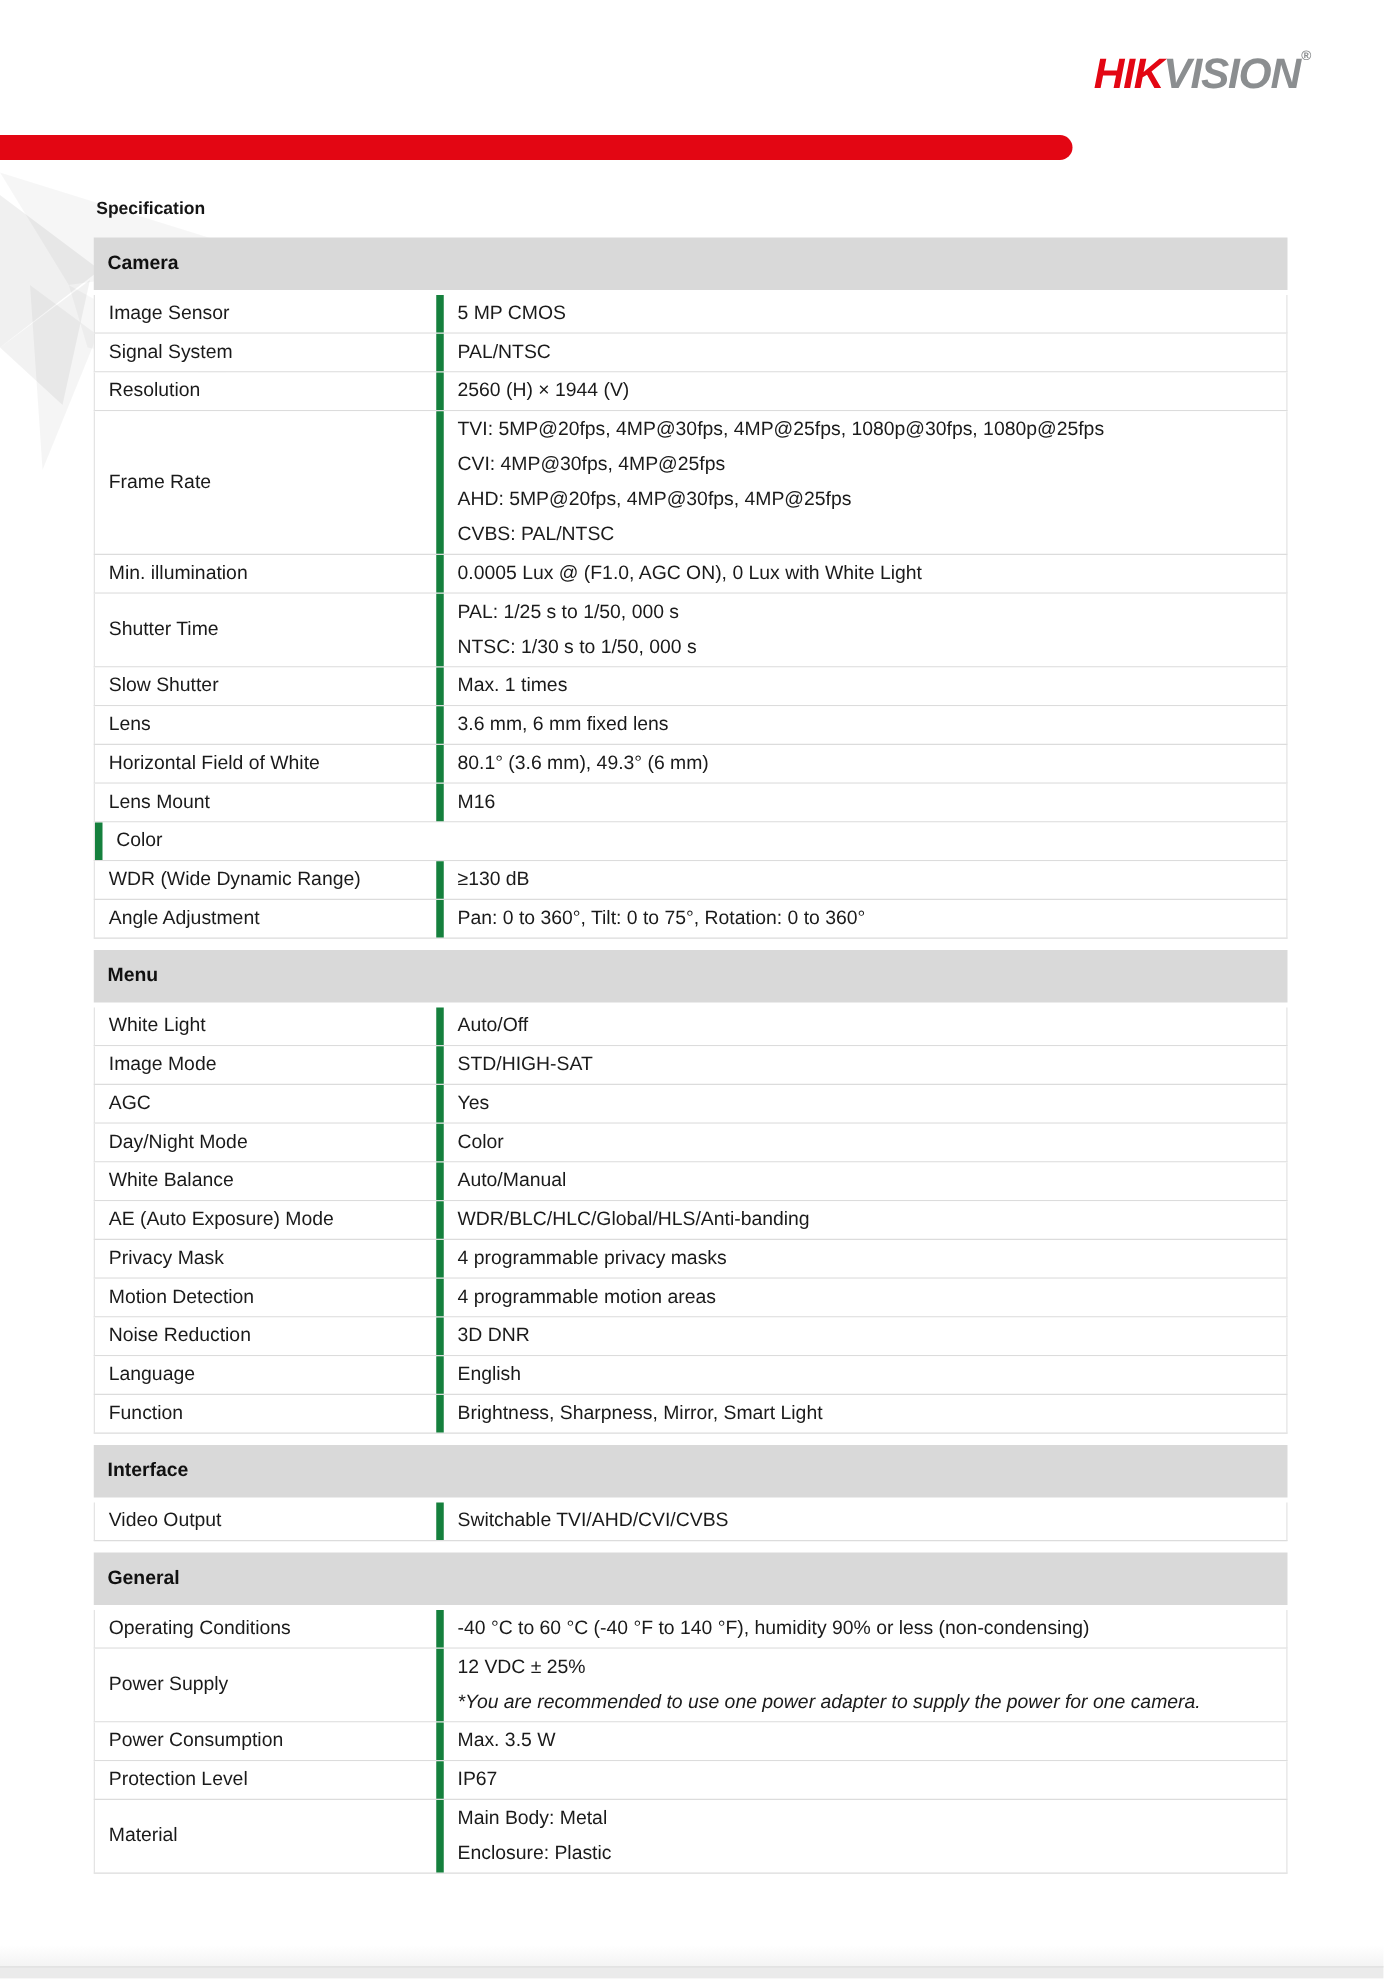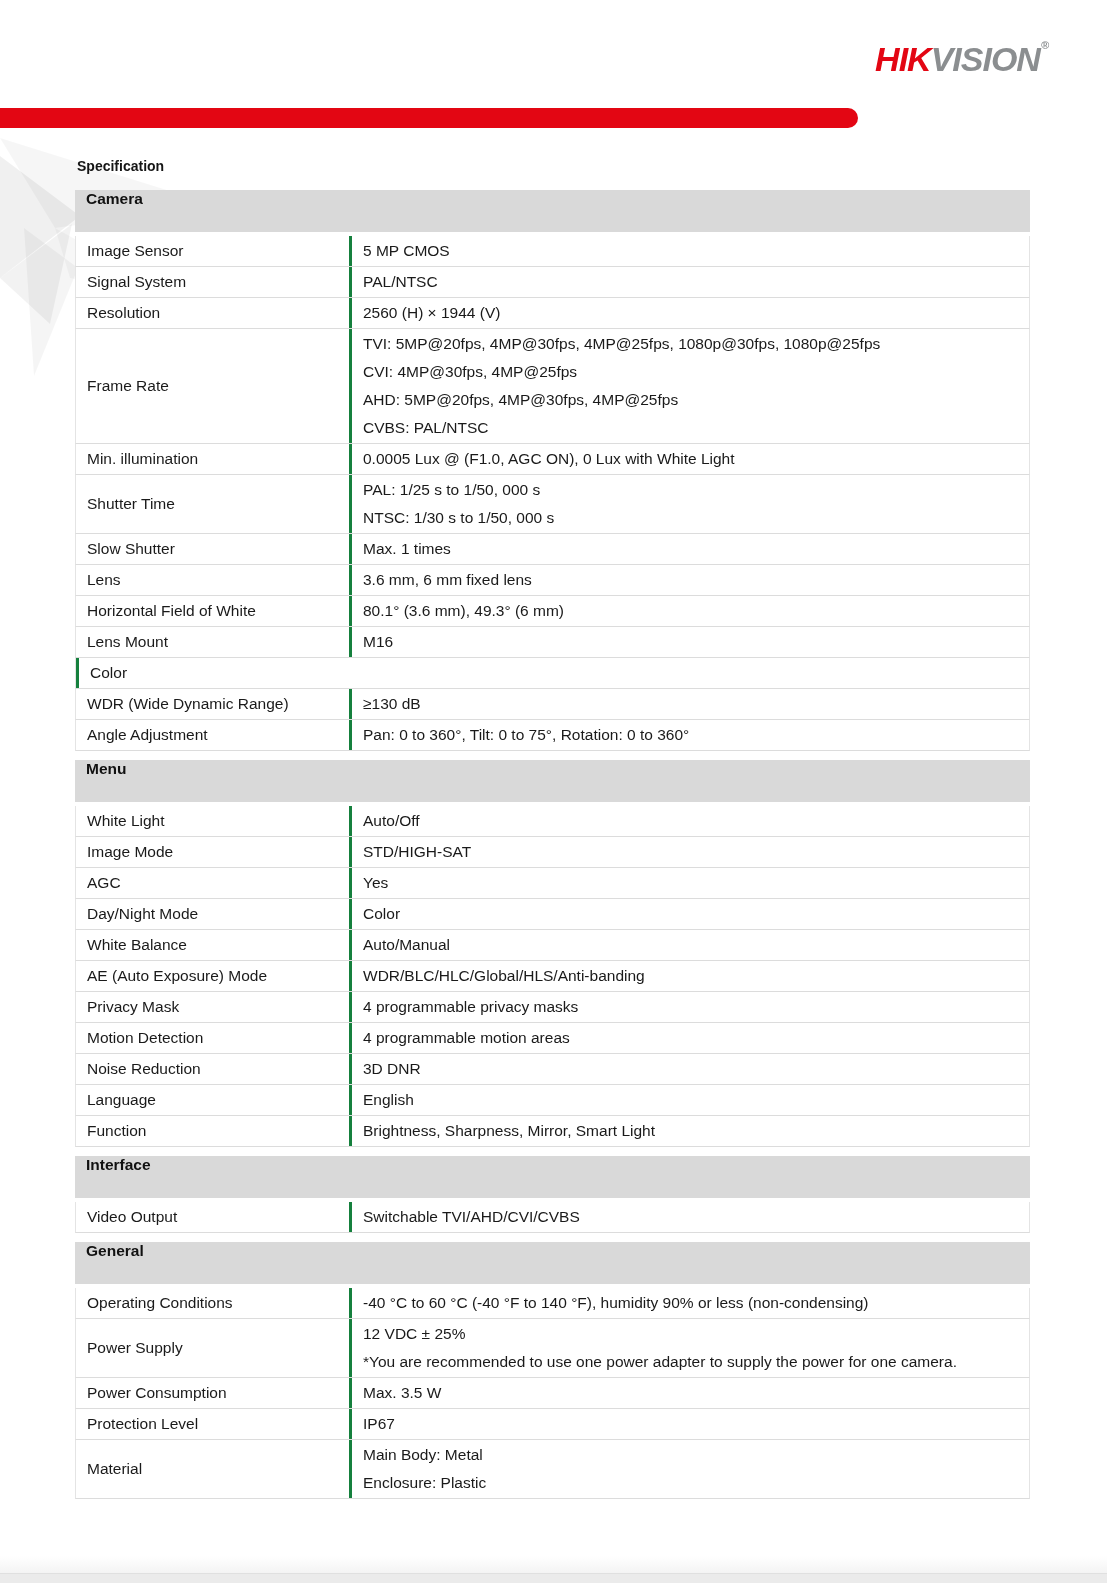--- a/index.html
+++ b/index.html
@@ -68,20 +68,21 @@
     color: #151515;
   }
 
   
   .spec-table { width: 100%; font-size: 15.5px; }
 
   .section-header {
     background: #d9d9d9;
     height: 42px;
     display: flex;
+    align-items: center;
     padding-left: 11px;
     font-weight: 700;
     font-size: 15.5px;
     color: #111111;
     margin-top: 9px;
     margin-bottom: 4px;
   }
   .section-header:first-child { margin-top: 0; }
 
   .spec-row {
@@ -96,22 +97,22 @@
   .cell {
     display: flex;
     flex-direction: column;
     justify-content: center;
     min-height: 30px;
     padding: 1px 8px 1px 11px;
     box-sizing: border-box;
   }
   .cell .line { line-height: 28px; white-space: nowrap; }
   .cell.label { width: 273px; flex: 0 0 273px; }
-  .cell.value { flex: 1; border-left: 3px solid #15803d; justify-content: center; }
-  .cell .line.note { }
+  .cell.value { flex: 1; border-left: 6px solid #15803d; justify-content: center; }
+  .cell .line.note { font-style: italic; }
 
   
   .footer-fade {
     position: absolute;
     left: 0; right: 0; bottom: 9px;
     height: 18px;
     background: linear-gradient(to bottom, rgba(255,255,255,0), #f3f3f3);
   }
   .footer-strip {
     position: absolute;

